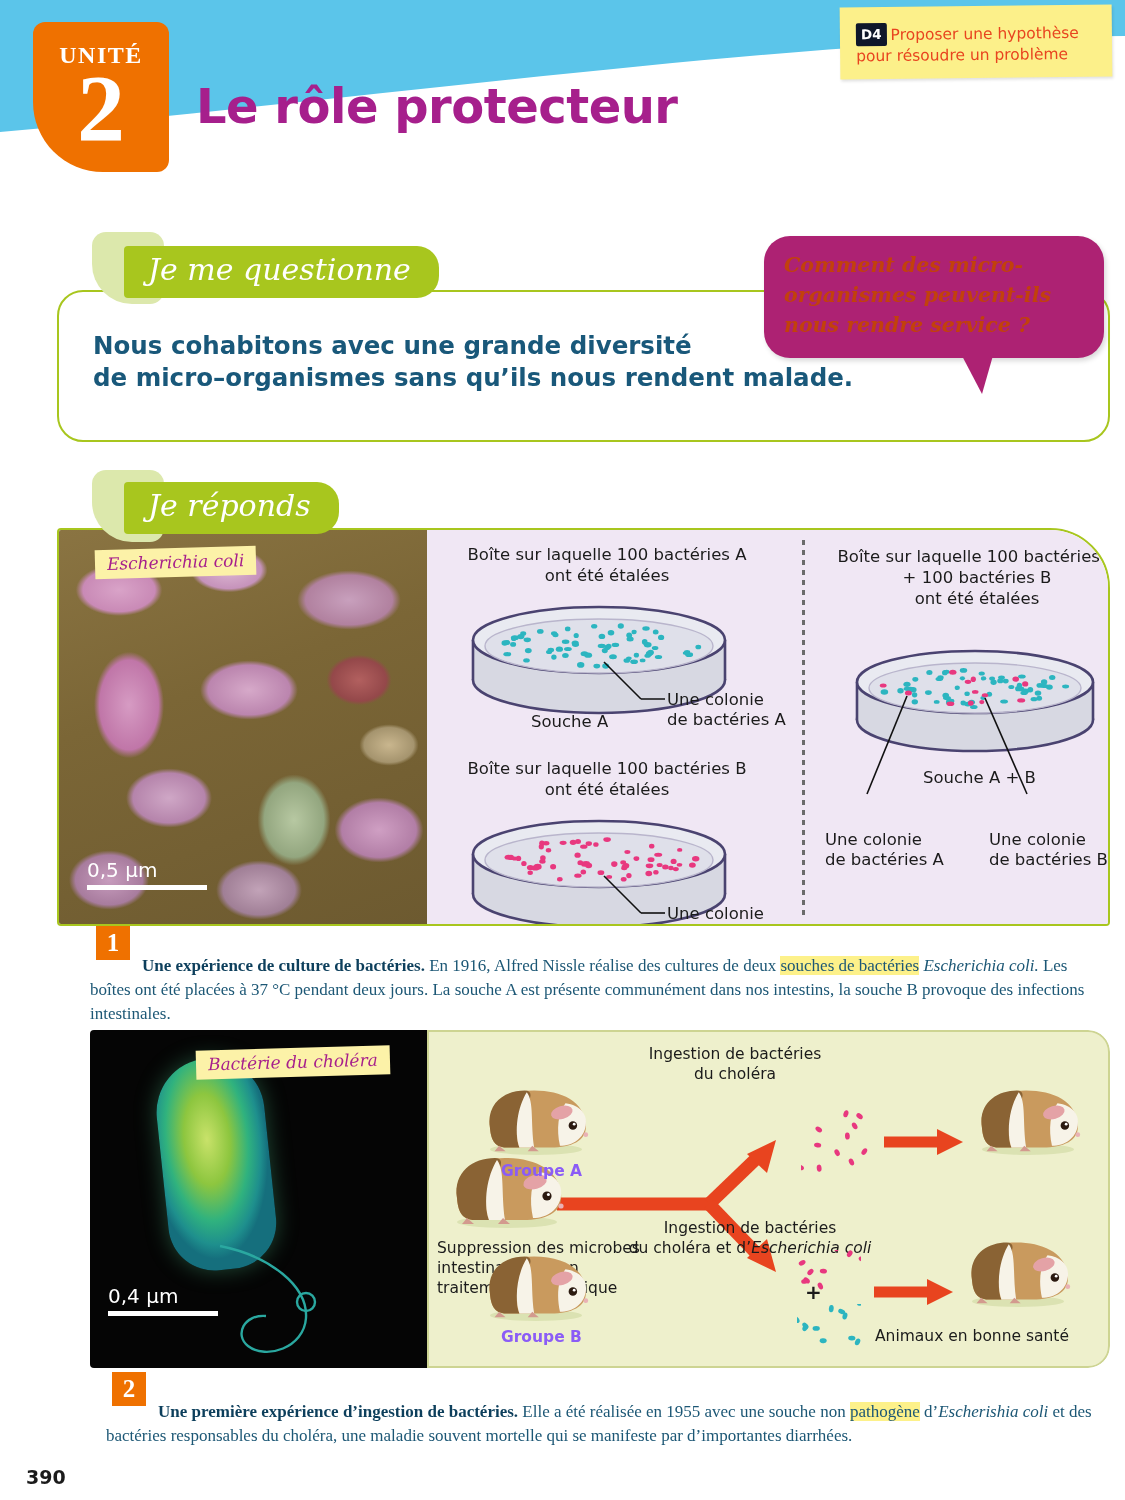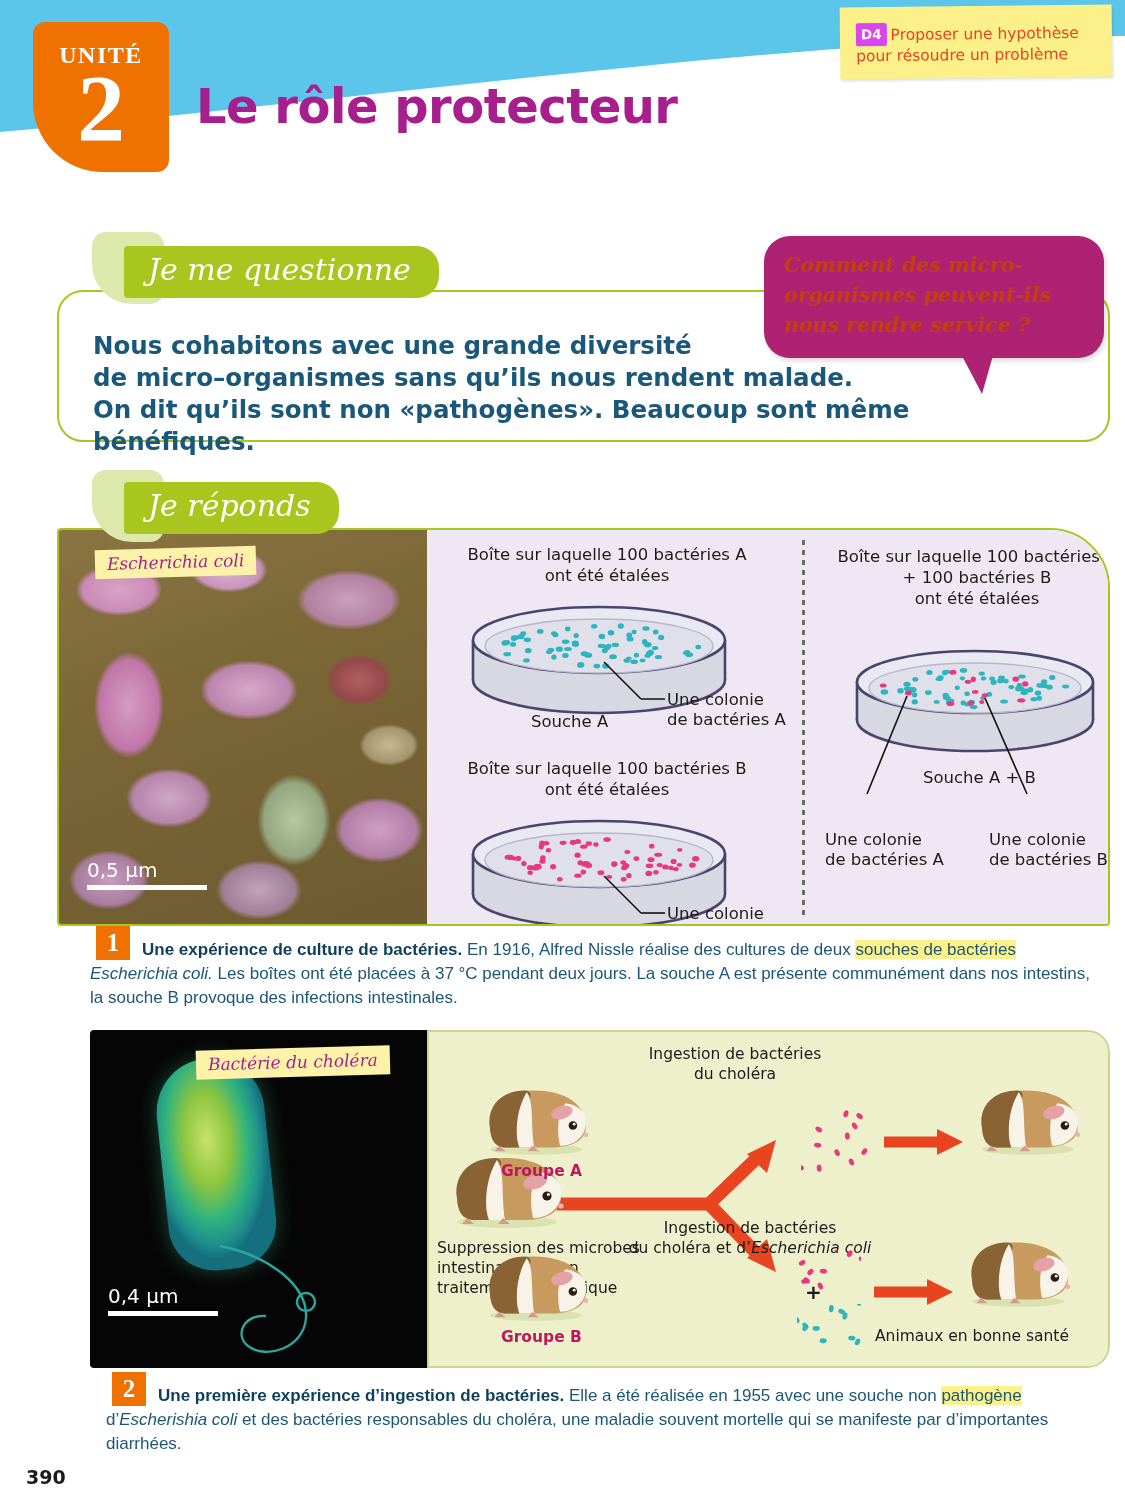--- a/index.html
+++ b/index.html
@@ -64,21 +64,21 @@
     box-shadow: 1px 2px 3px rgba(0,0,0,0.12);
   }
   .sticky-note .line {
     color: #e8441f;
     font-size: 15.5px;
     line-height: 21px;
     font-family: "DejaVu Sans", sans-serif;
   }
   .d4-chip {
     display: inline-block;
-    background: #d946ef; color: #fff;
+    background: #0f172a; color: #fff;
     font-weight: bold; font-size: 13.5px;
     padding: 1px 5px;
     border-radius: 2px;
     margin-right: 4px;
     vertical-align: 1px;
   }
 
   
   .tab-leaf {
     position: absolute;
@@ -241,24 +241,25 @@
     left: 375px; top: 10px;
     width: 3px; height: 378px;
     background-image: linear-gradient(#6b6b6b 50%, rgba(255,255,255,0) 0%);
     background-size: 3px 10px;
     background-repeat: repeat-y;
   }
 
   
   .caption {
     position: absolute;
-    font-family: Liberation Sans, sans-serif;
+    font-family: Liberation Serif, serif;
     font-size: 17px;
     line-height: 24px;
     color: #1c5775;
+    margin-top: 16px;
   }
   .caption b { color: #0d3f5c; }
   .cap-num {
     position: absolute;
     width: 34px; height: 34px;
     background: #ef7100;
     color: #fff;
     font-family: "Liberation Serif", serif;
     font-weight: bold;
     font-size: 25px;
@@ -309,21 +310,21 @@
     font-family: "DejaVu Sans", sans-serif;
     font-size: 15.5px;
     line-height: 20px;
     color: #1b1b1b;
   }
   .grp-label {
     position: absolute;
     font-family: "DejaVu Sans", sans-serif;
     font-weight: bold;
     font-size: 15.5px;
-    color: #be185d;
+    color: #8b5cf6;
   }
 
   
   .pig { position: absolute; }
 
   
   .page-num {
     position: absolute;
     left: 26px; top: 1466px;
     font-family: "DejaVu Sans", sans-serif;
@@ -357,21 +358,20 @@
   <div class="line">pour résoudre un problème</div>
 </div>
 
 <div class="tab-leaf" style="left:92px; top:232px;"></div>
 <div class="tab-pill" style="left:124px; top:246px;">Je me questionne</div>
 
 <div class="question-box"></div>
 <div class="question-text">
   <div>Nous cohabitons avec une grande diversité</div>
   <div>de micro–organismes sans qu’ils nous rendent malade.</div>
-  <div>On dit qu’ils sont non «pathogènes». Beaucoup sont même bénéfiques.</div>
 </div>
 
 <div class="bubble"></div>
 <div class="bubble-tail"></div>
 <div class="bubble-text">
   <div>Comment des micro-</div>
   <div>organismes peuvent-ils</div>
   <div>nous rendre service ?</div>
 </div>
 

